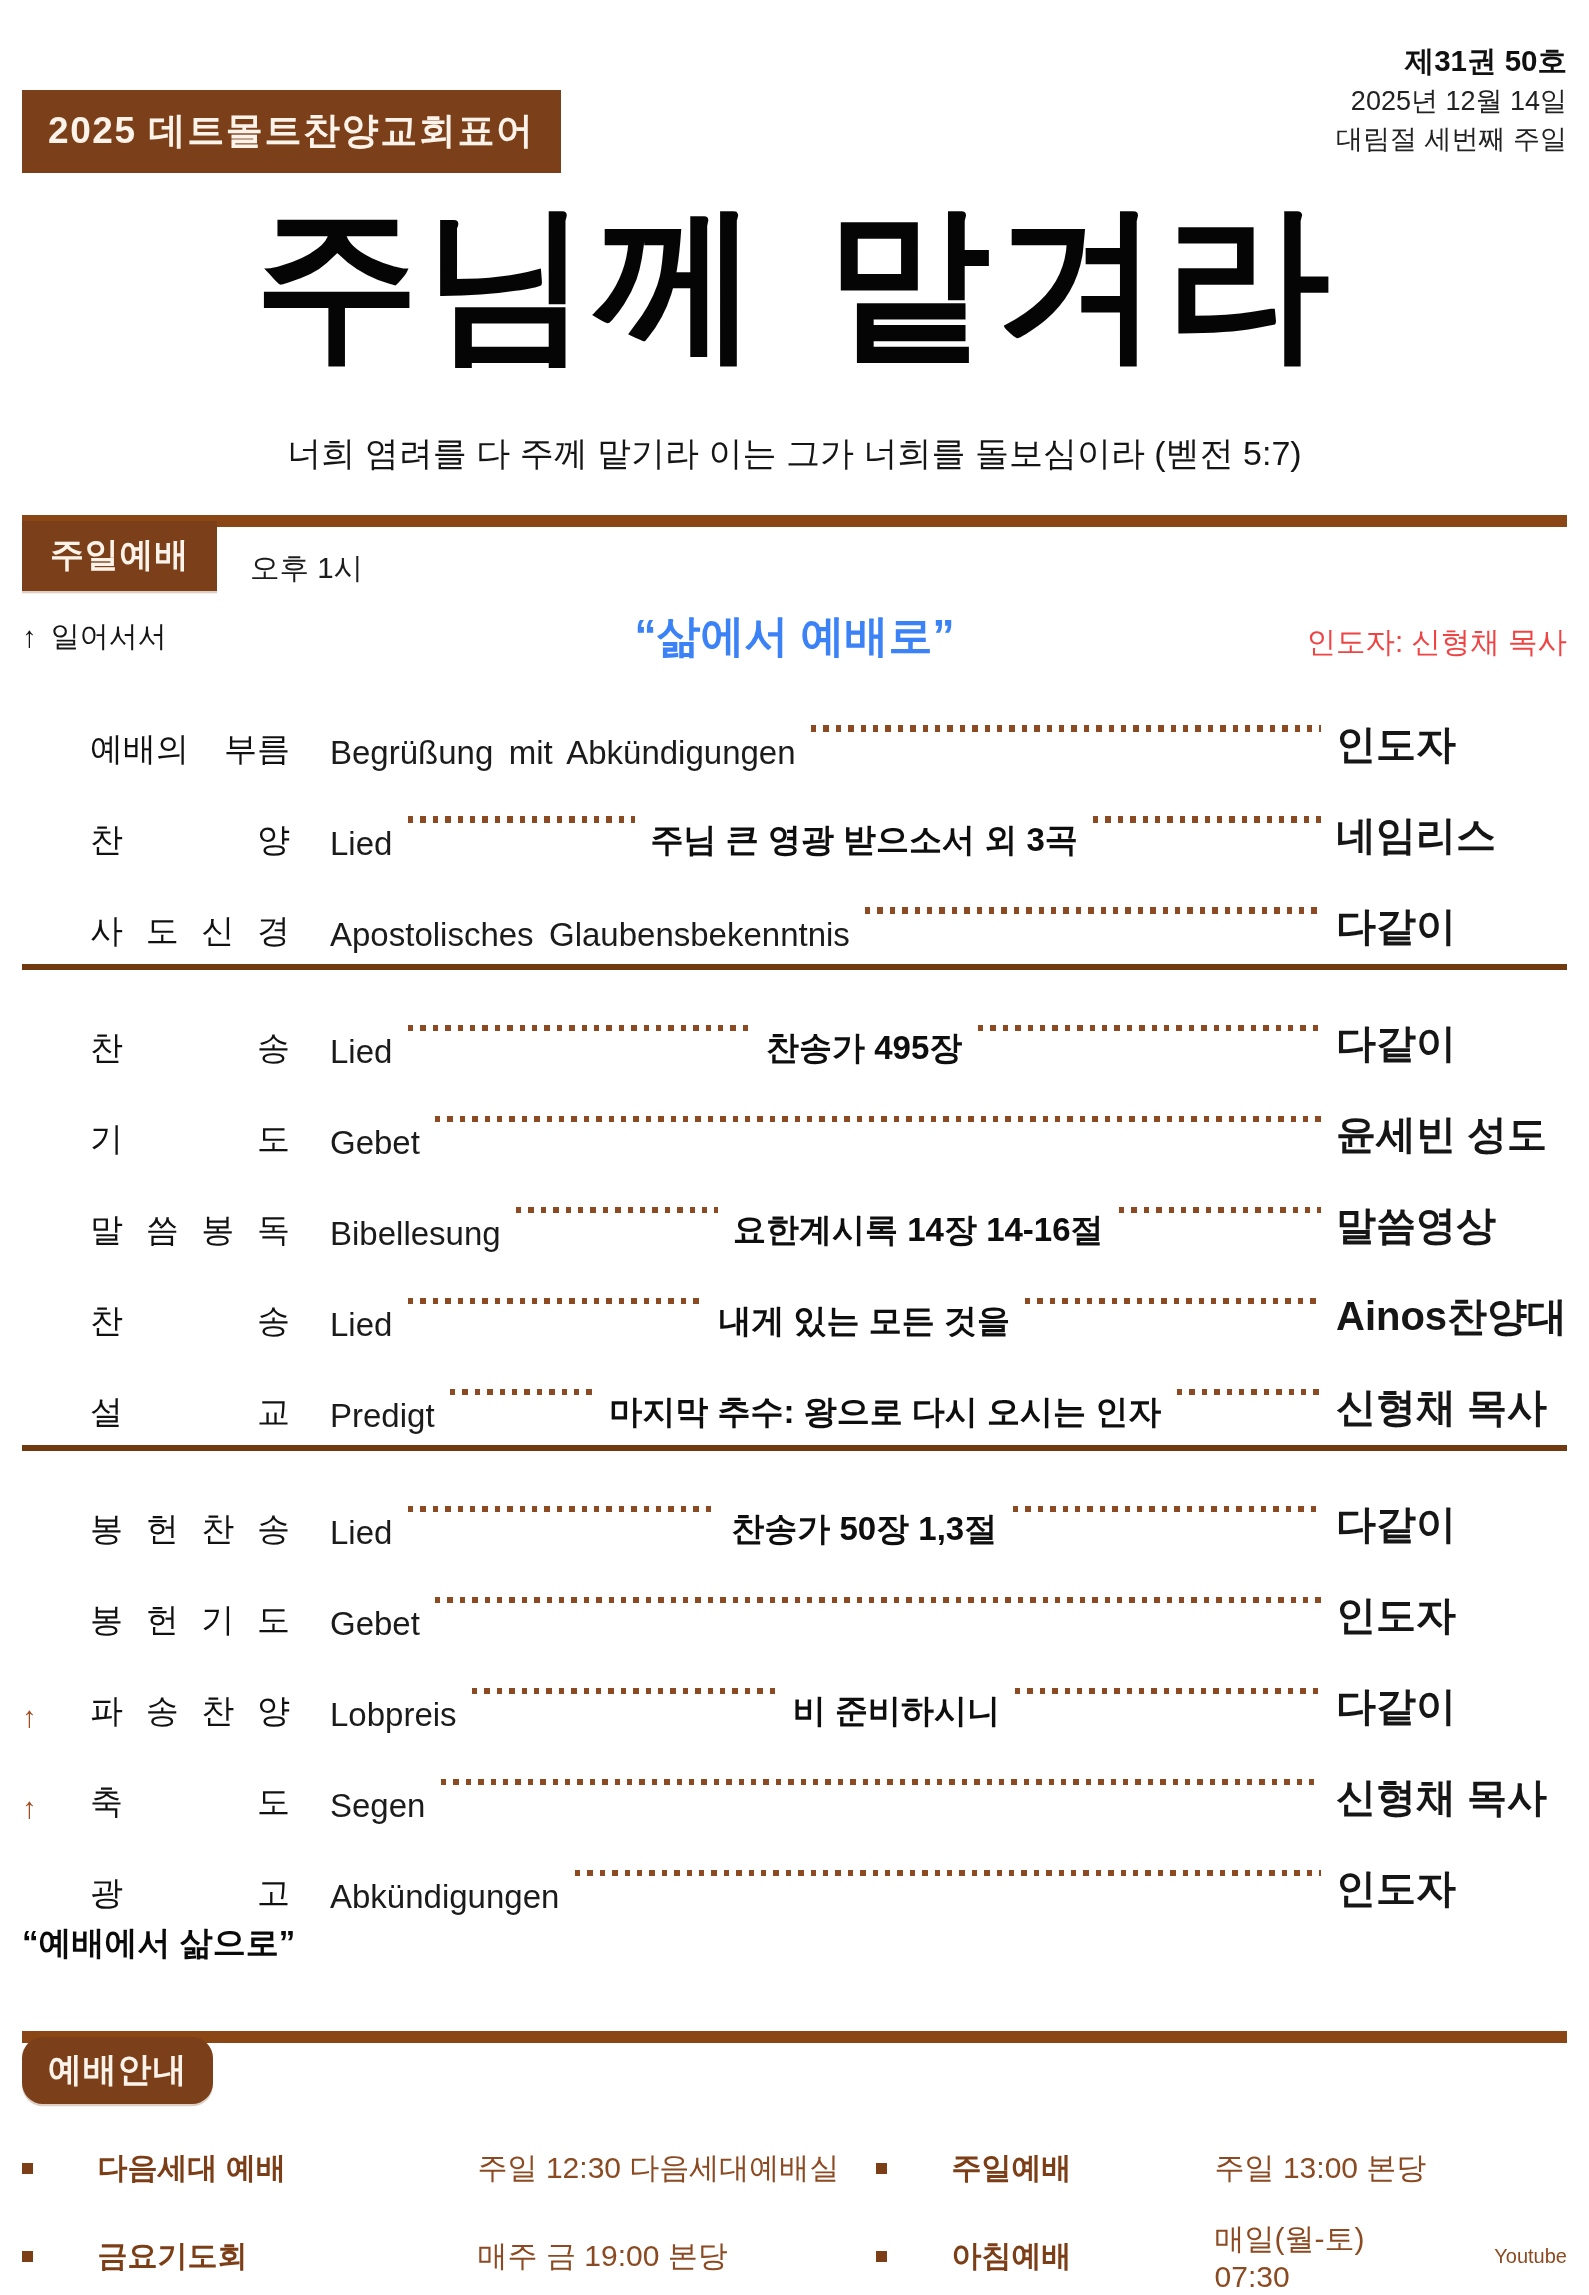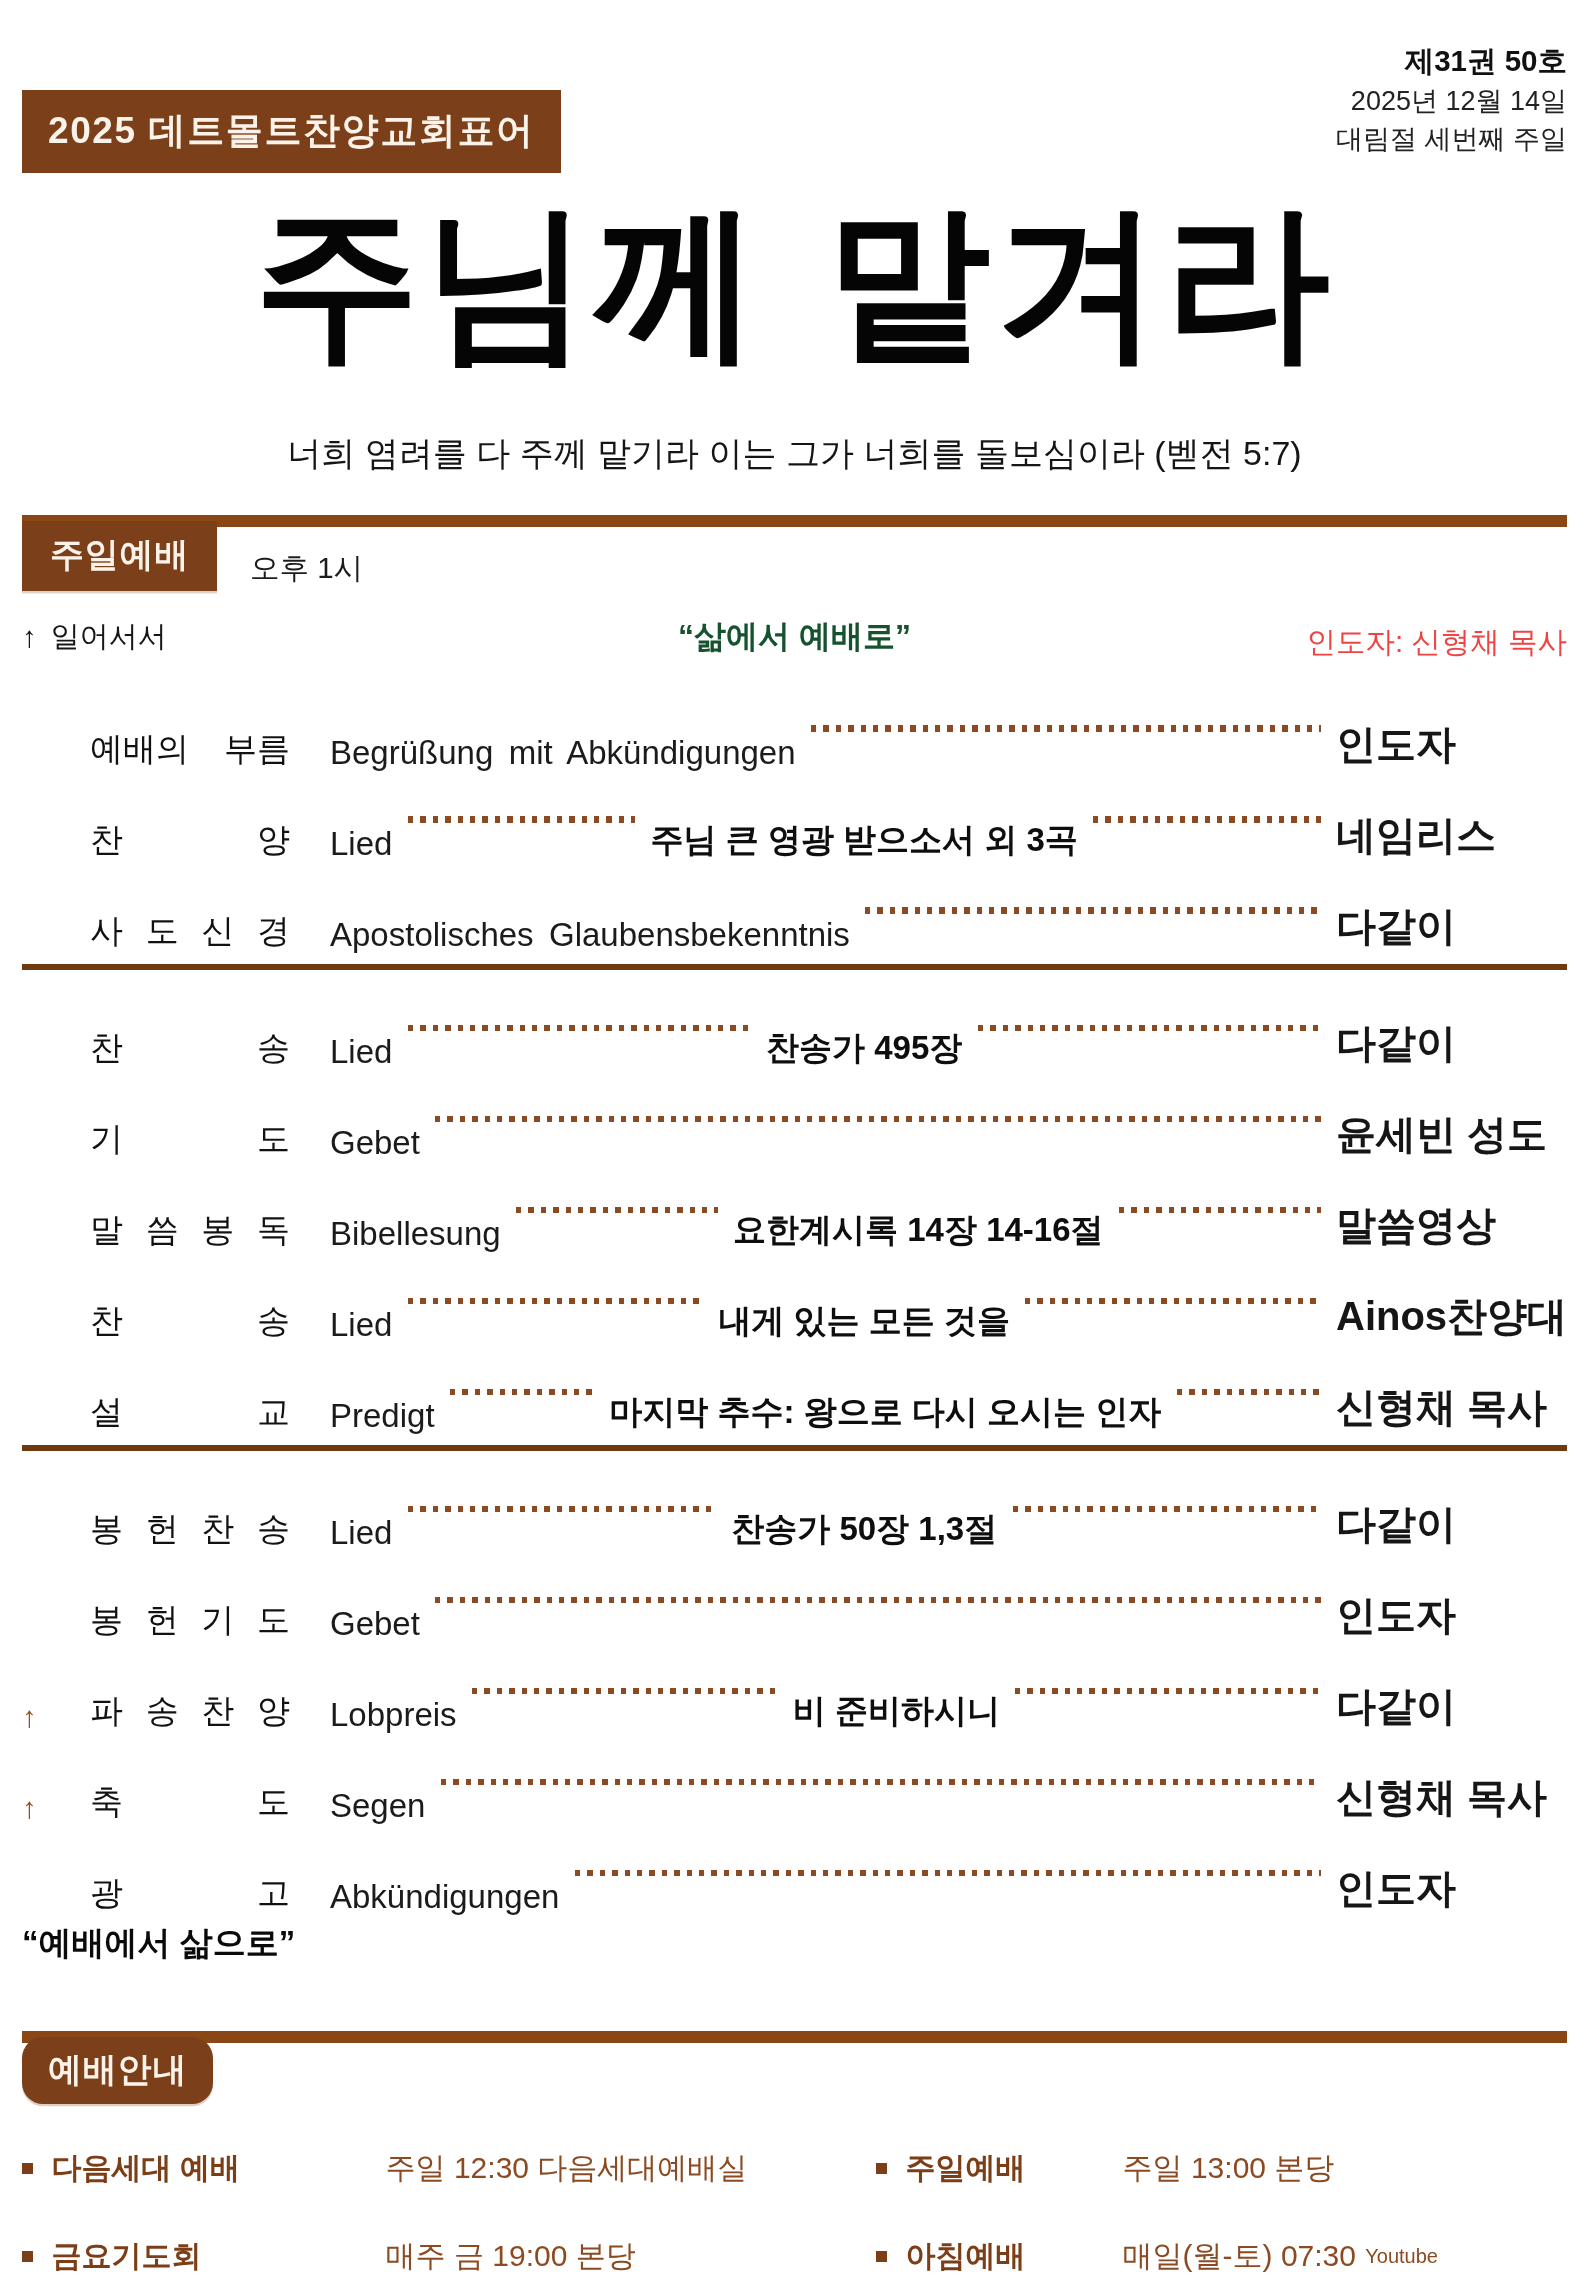--- a/index.html
+++ b/index.html
@@ -60,21 +60,21 @@
   }
   .section-time{position:absolute;left:228px;top:34px;font-size:29.5px;color:#1c1c1c;}
 
   
   .service-intro{
     margin-top:18.6px;height:48px;
     display:flex;align-items:center;
   }
   .standing{width:334px;font-size:29px;color:#161616;display:flex;align-items:center;gap:14px;}
   .arrow-black{font-size:29.5px;color:#161616;}
-  .opening-quote{flex:1;text-align:center;font-size:32px;font-weight:700;color:#14532d;}
+  .opening-quote{flex:1;text-align:center;font-size:44px;font-weight:700;color:#3b82f6;}
   .leader-line{width:334px;text-align:right;font-size:29.5px;color:#ef4444;margin-top:13px;}
 
   
   .order-list{margin-top:20px;}
   .order-row{
     height:91px;
     display:flex;align-items:flex-end;
     white-space:nowrap;
   }
   .row-arrow{width:68px;font-size:29.5px;color:#a14d21;flex:none;}
@@ -100,21 +100,21 @@
     font-size:33px;font-weight:700;color:#0a0a0a;
   }
 
   
   .info-section{margin-top:64px;}
   .info-head .section-badge{font-size:34px;padding:9.3px 26px 11px 26px;border-radius:21px;}
   .info-grid{margin-top:20px;display:flex;}
   .info-col{display:flex;flex-direction:column;gap:12.4px;}
   .info-col.left{width:854px;}
   .info-col.right{flex:1;}
-  .info-item{display:flex;align-items:center;height:76px;}
+  .info-item{display:flex;align-items:center;height:76px;gap:46px;}
   .info-bullet{width:11px;height:11px;background:var(--info-label);margin-right:18.6px;flex:none;align-self:center;}
   .info-name{font-size:30px;font-weight:700;color:var(--info-label);flex:none;}
   .info-col.left .info-name{width:334px;}
   .info-col.right .info-name{width:217px;}
   .info-detail{font-size:30px;color:var(--info-text);}
   .info-suffix{font-size:20px;color:var(--info-text);margin-left:9.3px;}
 </style>
 </head>
 <body>
 

